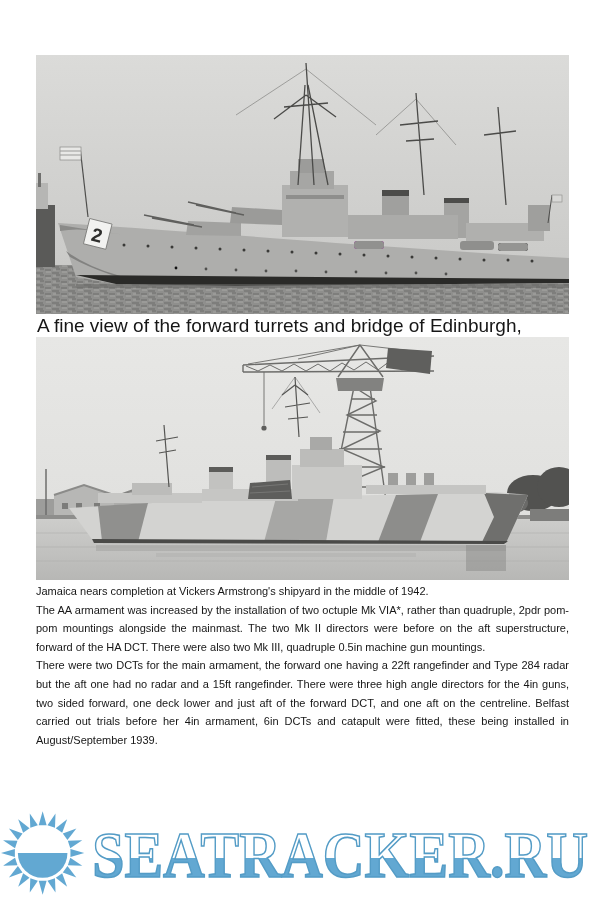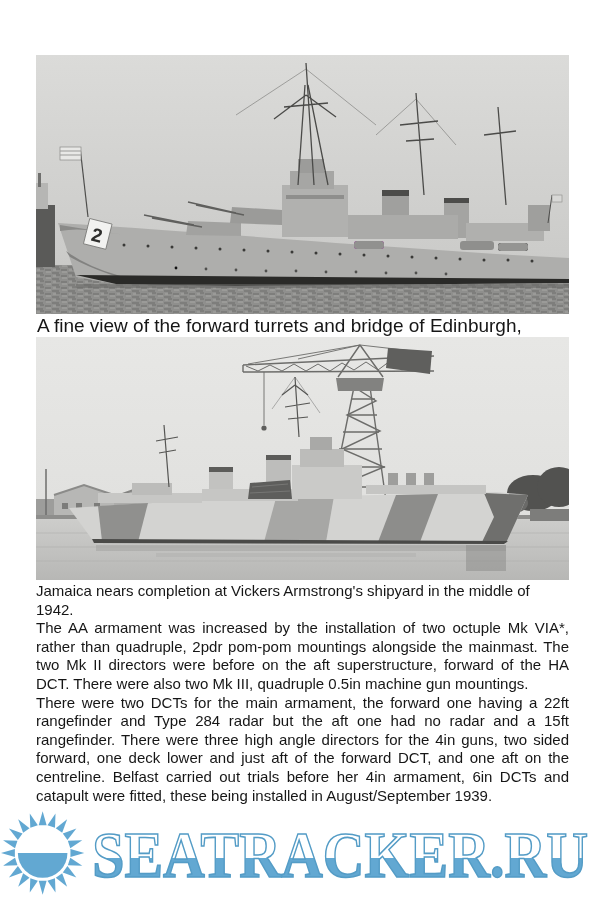--- a/index.html
+++ b/index.html
@@ -7,21 +7,21 @@
     position:relative; width:603px; height:899px; background:#ffffff;
     font-family:"Liberation Sans", sans-serif; color:#161616; overflow:hidden;
   }
   figure { margin:0; padding:0; position:absolute; }
   .photo svg { display:block; width:100%; height:100%; }
   .photo1 { left:36px; top:55px;  width:533px; height:259px; }
   .photo2 { left:36px; top:337px; width:533px; height:243px; }
   .caption1 { position:absolute; left:37px; top:317px; width:533px;
     font-size:19px; line-height:18px; margin:0; }
   .textblock { position:absolute; left:36px; top:582px; width:533px;
-    font-size:15px; line-height:18.6px; }
+    font-size:11px; line-height:18.6px; }
   .textblock p { margin:0; }
   .textblock .just { text-align:justify; }
   .watermark { position:absolute; left:1px; top:807px; width:596px; height:92px; }
   .watermark svg { display:block; width:100%; height:100%; }
 </style>
 </head>
 <body>
 
 <div class="page">
 

